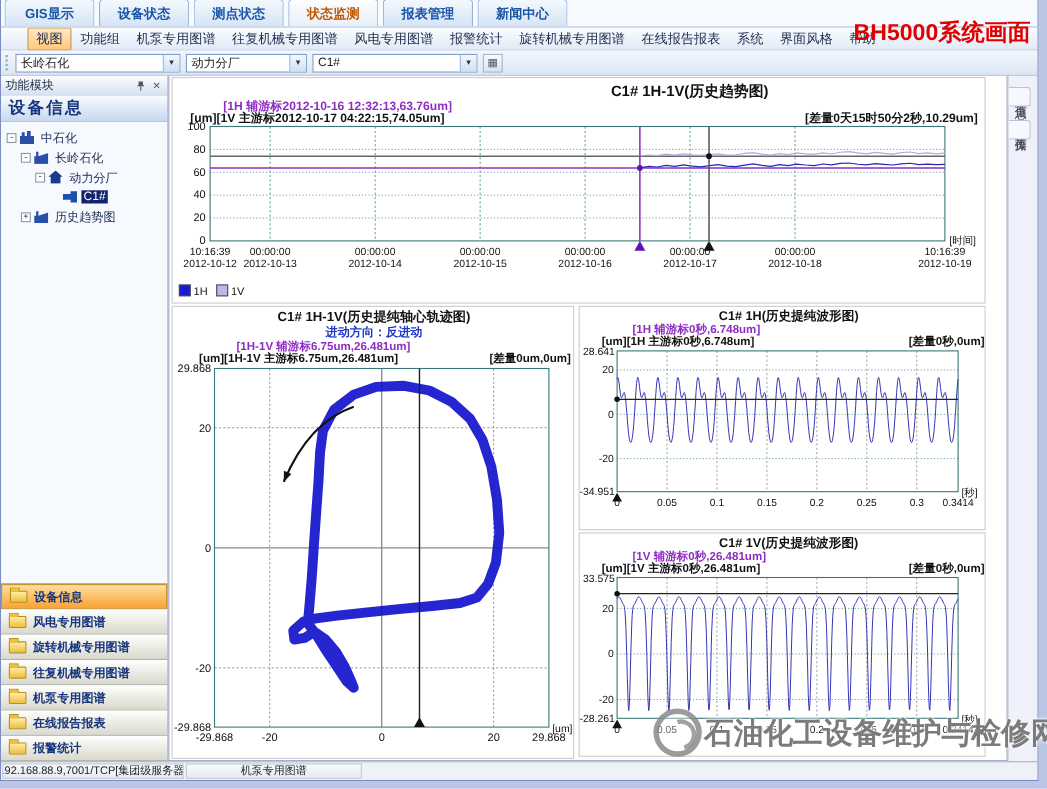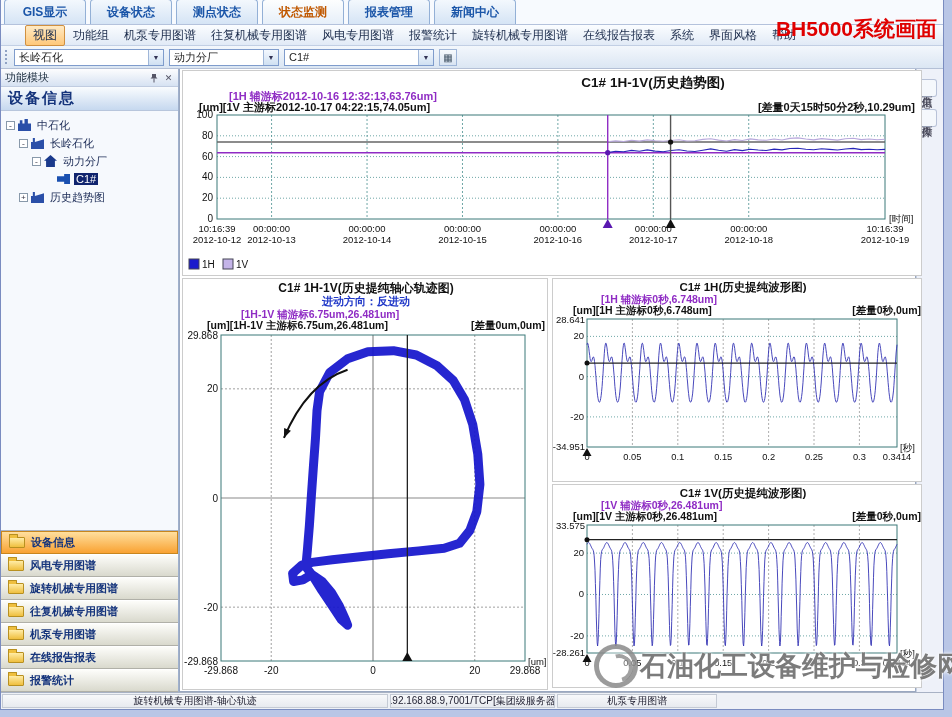--- a/index.html
+++ b/index.html
@@ -33,21 +33,21 @@
   .grip { width:4px; height:14px; border-left:2px dotted #8fa2c4; }
   .combo { display:flex; height:17px; background:#fff; border:1px solid #7f9ccc; font-size:11px; align-items:center; }
   .combo .val { flex:1; padding:0 4px; color:#222; white-space:nowrap; overflow:hidden; }
   .combo .arrow { width:15px; height:100%; background:linear-gradient(#f4f8fe,#cfe0f2);
     border-left:1px solid #9fb6d8; display:flex; align-items:center; justify-content:center;
     font-size:7px; color:#335; }
   .tool-btn { width:18px; height:17px; background:linear-gradient(#f7fafd,#d8e4f2);
     border:1px solid #9fb6d8; font-size:10px; color:#456; display:flex; align-items:center; justify-content:center;}
   
   .content { flex:1; display:flex; min-height:0; }
-  .sidebar { width:178px; flex:none; background:#f3f7fc; border-right:1px solid #9fb0cc;
+  .sidebar { width:152px; flex:none; background:#f3f7fc; border-right:1px solid #9fb0cc;
     display:flex; flex-direction:column; }
   .sidebar-header { height:18px; flex:none; display:flex; align-items:center; gap:4px;
     background:linear-gradient(#fdfdfe,#d6e2f2); border-bottom:1px solid #c0cce0;
     font-size:11px; color:#234; padding:0 4px; }
   .sidebar-header .sp { flex:1; }
   .hdr-ico { width:11px; height:11px; display:flex; align-items:center; justify-content:center;
     font-size:9px; color:#556; }
   .sidebar-section-title { height:24px; flex:none; display:flex; align-items:center; padding:0 7px;
     background:linear-gradient(#f9fcfe,#c6d8ef); border-bottom:1px solid #b8c6dc;
     font-size:15px; font-weight:bold; color:#16357c; letter-spacing:2px; }
@@ -375,21 +375,20 @@
         </svg>
     </div>
 
     <div class="right-strip" id="rtabs">
         <div class="vtab">信息页</div>
         <div class="vtab">操作页</div>
       </div>
   </div>
 
   <div class="statusbar" id="statusbar">
-      <div class="status-cell" style="width: 41%;">旋转机械专用图谱-轴心轨迹</div>
       <div class="status-cell" style="width: 17.5%;">192.168.88.9,7001/TCP[集团级服务器]</div>
       <div class="status-cell" style="width: 17%;">机泵专用图谱</div>
     </div>
 </div>
 
 <div class="watermark">
   <div class="wm-logo"></div>
   <div class="wm-text">石油化工设备维护与检修网</div>
 </div>
 

